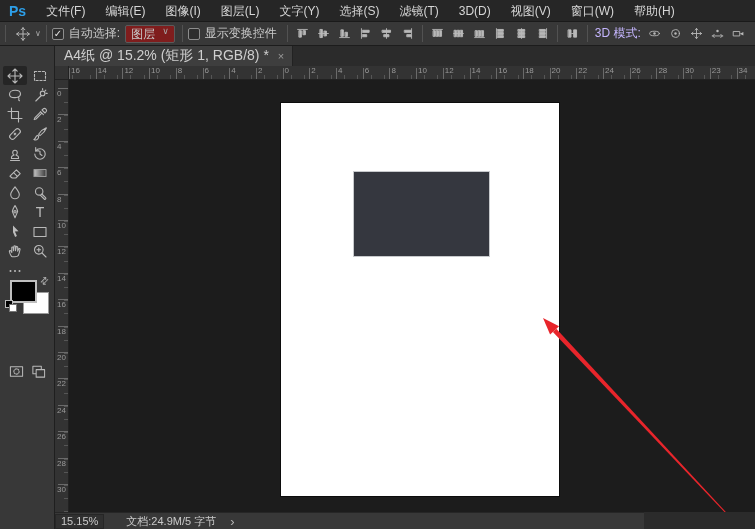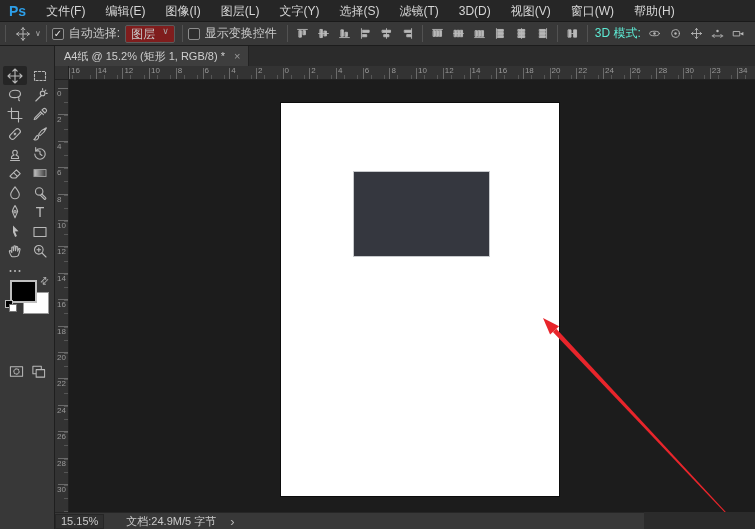--- a/index.html
+++ b/index.html
@@ -20,21 +20,21 @@
   .opt-group{display:flex;align-items:center;gap:2px;flex:0 0 auto;}
   .opt-iconbtn{display:flex;align-items:center;justify-content:center;width:19px;height:20px;border-radius:2px;}
   .chev{color:#a8a8a8;font-size:8px;margin-left:1px;}
   .checkbox{width:12px;height:12px;border:1px solid #8d8d8d;border-radius:2px;background:#2e2e2e;
             display:inline-flex;align-items:center;justify-content:center;color:#e6e6e6;font-size:10px;margin-right:5px;}
   .checkbox.unchecked{color:transparent;}
   .opt-label{margin-right:5px;white-space:nowrap;}
   #autoselect-dd{display:flex;align-items:flex-start;background:#7f1d1d;border:1px solid #5a5a5a;border-radius:2px;
                  height:18px;padding:0 5px;gap:6px;margin-right:2px;}
   #autoselect-dd .chev{font-size:9px;}
-  .label-3d{color:#5eead4;white-space:nowrap;margin:0 4px 0 2px;}
+  .label-3d{color:#c4b5fd;white-space:nowrap;margin:0 4px 0 2px;}
 
   
   #toolbar{position:absolute;left:0;top:46px;width:55px;height:483px;background:#383838;
            border-right:1px solid #1f1f1f;}
   #tools-grid{position:absolute;left:2px;top:20px;display:grid;grid-template-columns:25px 25px;
               grid-auto-rows:19.5px;justify-items:center;align-items:center;}
   .tool-cell{width:24px;height:19px;display:flex;align-items:center;justify-content:center;border-radius:2px;}
   .tool-cell.selected{background:#252525;}
   #swatches{position:absolute;left:0;top:232px;width:55px;height:58px;}
   #bg-swatch{position:absolute;left:23px;top:14px;width:26px;height:22px;background:#fff;border:1px solid #9a9a9a;}
@@ -43,21 +43,21 @@
   #mini-swatches{position:absolute;left:5px;top:22px;width:14px;height:14px;}
   #mini-fg{position:absolute;left:0;top:0;width:8px;height:8px;background:#000;border:1px solid #bbb;}
   #mini-bg{position:absolute;left:4px;top:4px;width:8px;height:8px;background:#fff;border:1px solid #777;}
   #below-swatches{position:absolute;left:0;top:318px;width:55px;display:flex;gap:7px;padding-left:9px;}
 
   
   #docwin{position:absolute;left:55px;top:46px;width:700px;height:483px;background:#2b2b2b;}
   #tabbar{position:absolute;left:0;top:0;width:700px;height:20px;background:#2b2b2b;display:flex;}
   #doc-tab{background:#3e3e3e;height:20px;display:flex;align-items:center;padding:0 8px 0 9px;gap:9px;
            border-right:1px solid #222;}
-  #tab-title{color:#cfcfcf;font-size:11px;white-space:nowrap;}
+  #tab-title{color:#cfcfcf;font-size:14px;white-space:nowrap;}
   #tab-close{color:#9a9a9a;font-size:11px;cursor:pointer;}
 
   #viewport{position:absolute;left:0;top:20px;width:700px;height:446px;}
   #ruler-corner{position:absolute;left:0;top:0;width:14px;height:14px;background:#333;
                 border-right:1px solid #222;border-bottom:1px solid #222;}
   #ruler-top{position:absolute;left:14px;top:0;width:686px;height:14px;background:#333;border-bottom:1px solid #222;
              overflow:hidden;background-image:repeating-linear-gradient(to right,transparent 0 12.35px,#565656 12.35px 13.35px);
              background-size:100% 4px;background-position:9px 100%;background-repeat:repeat-x;}
   #ruler-top .lbl{position:absolute;top:1px;color:#999;font-size:8px;line-height:8px;}
   #ruler-top .lbl::before{content:"";position:absolute;left:-2px;top:1px;width:1px;height:12px;background:#6a6a6a;}

